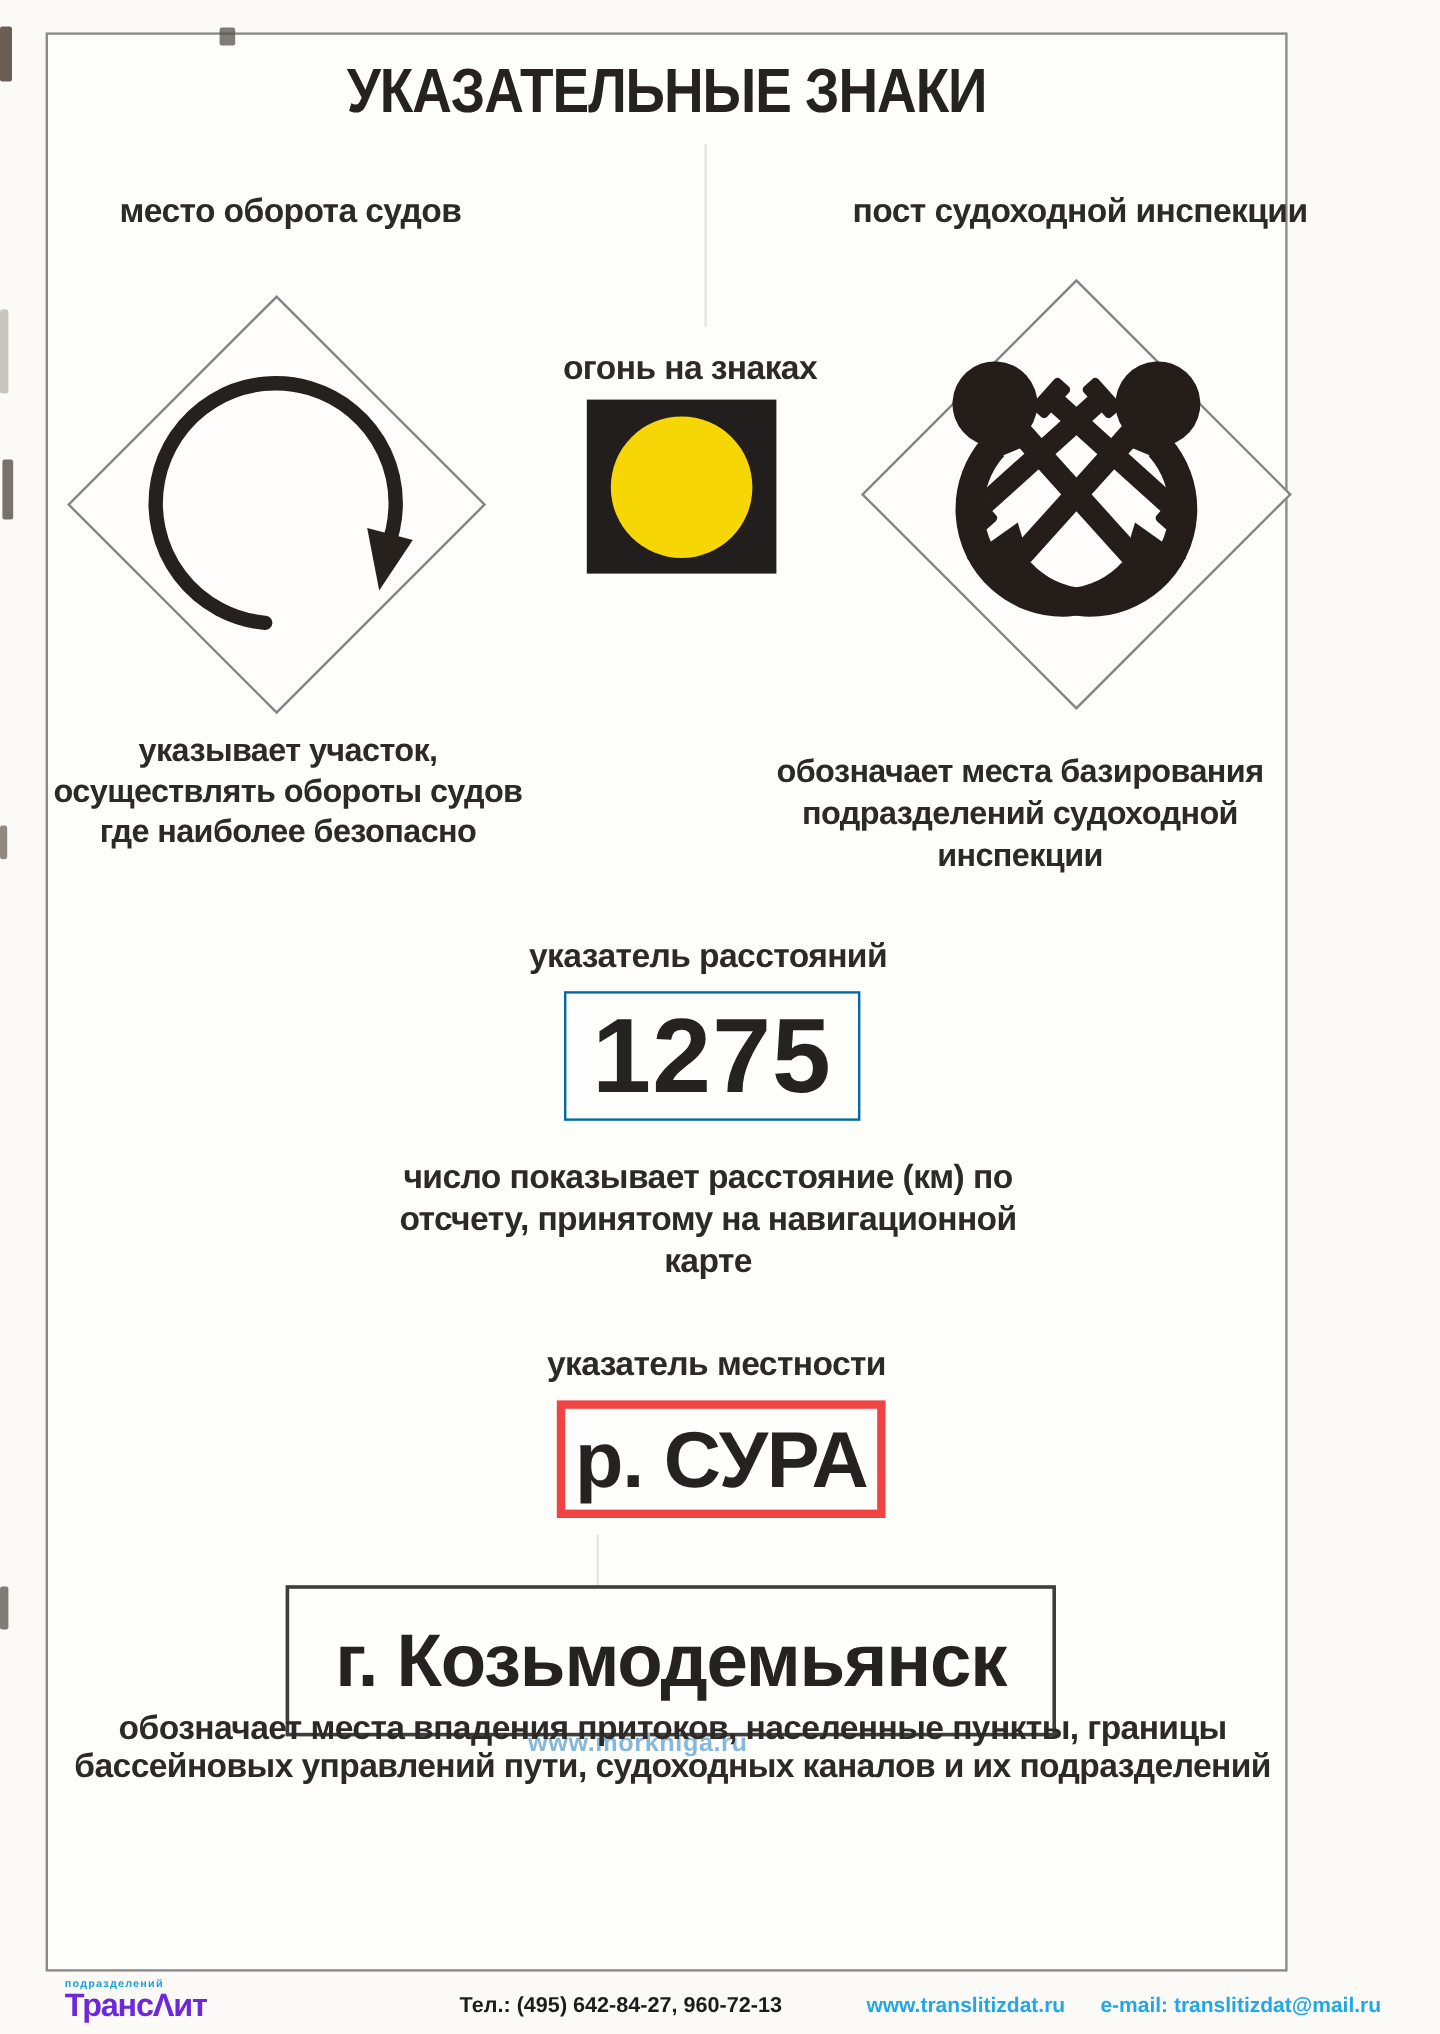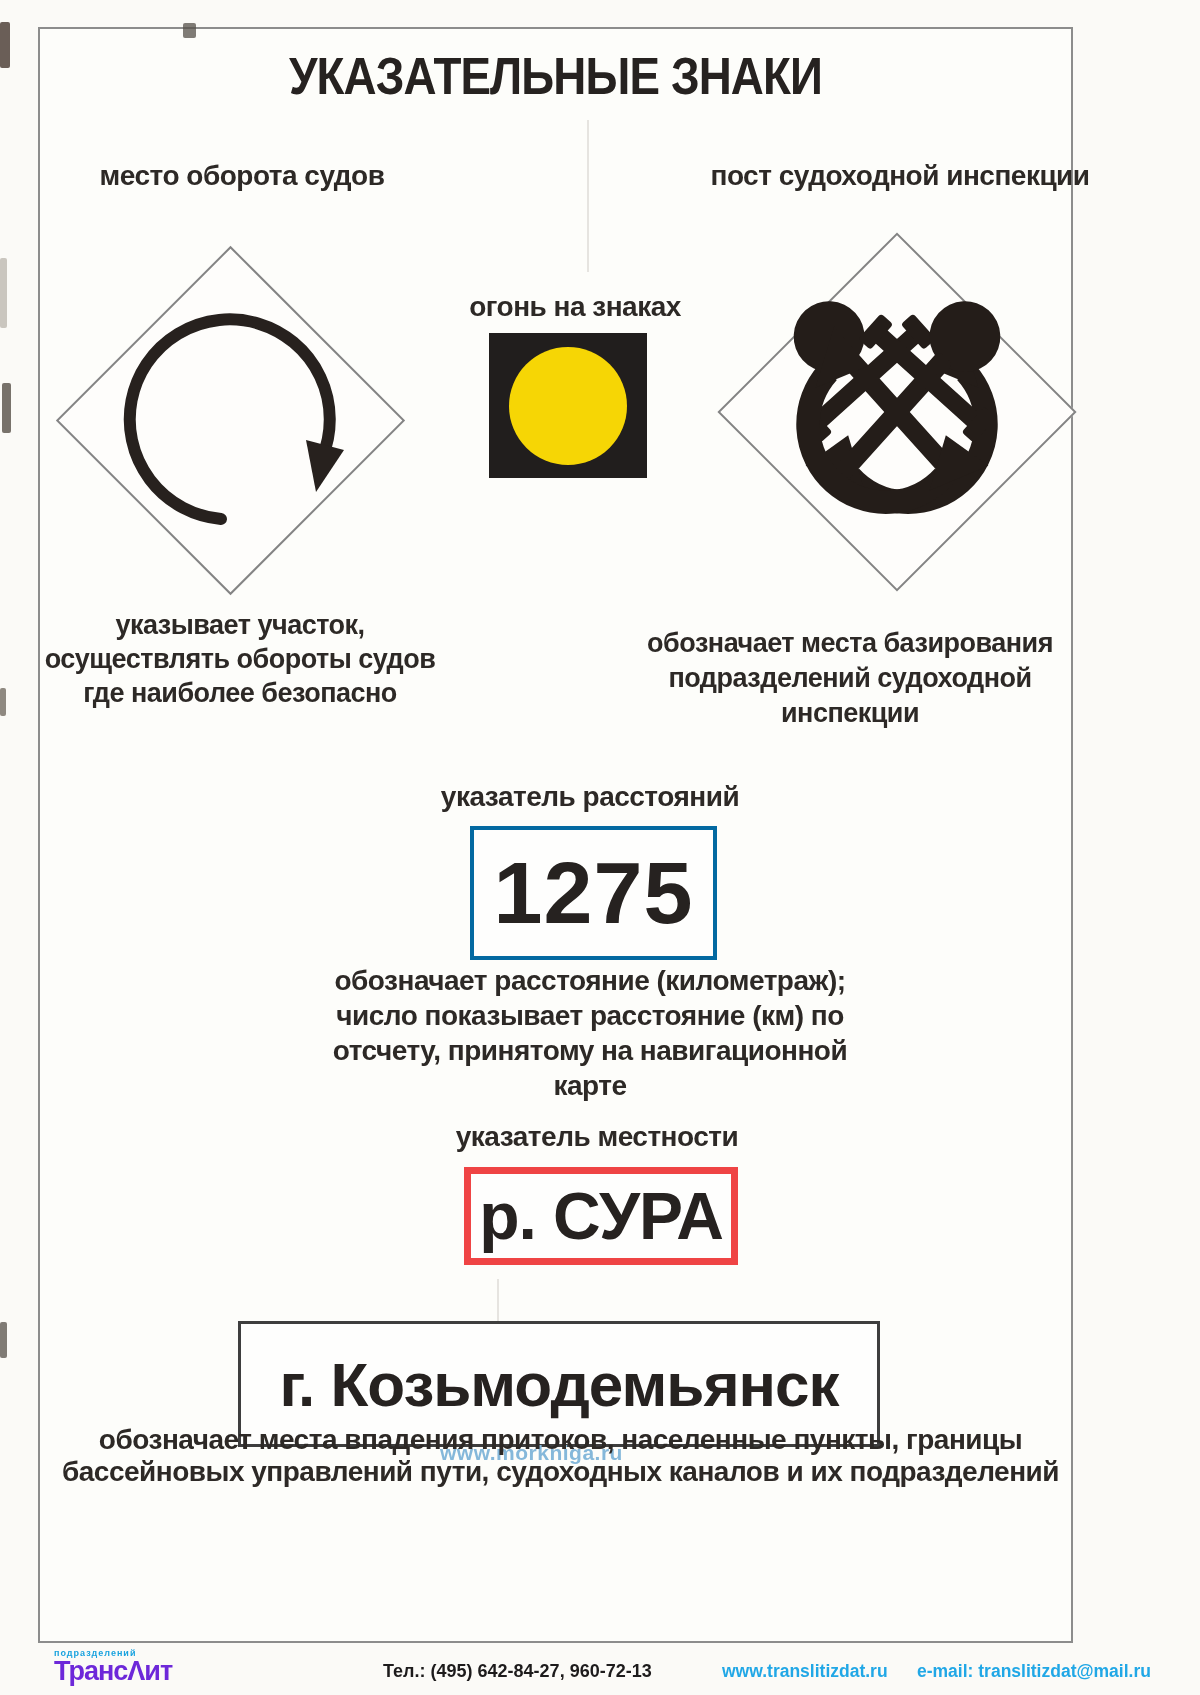--- a/index.html
+++ b/index.html
@@ -96,25 +96,24 @@
   <div>указывает участок,</div>
   <div>осуществлять обороты судов</div>
   <div>где наиболее безопасно</div>
 </div>
 <div class="abs ctr desc" style="left:605px;top:626px;width:490px;line-height:35px">
   <div>обозначает места базирования</div>
   <div>подразделений судоходной инспекции</div>
 </div>
 
 <div class="abs ctr sign-label" style="left:390px;top:781px;width:400px">указатель расстояний</div>
-<div class="abs plate" style="left:470px;top:826px;width:247px;height:134px;border:4px solid #0369a1">
+<div class="abs plate" style="left:470px;top:826px;width:247px;height:108px;border:2px solid #0369a1">
   <span style="font-size:88px;letter-spacing:1px;color:#262220">1275</span>
 </div>
 <div class="abs ctr desc" style="left:287px;top:963px;width:606px;font-size:28px;line-height:35px">
-  <div>обозначает расстояние (километраж);</div>
   <div>число показывает расстояние (км) по</div>
   <div>отсчету, принятому на навигационной</div>
   <div>карте</div>
 </div>
 
 <div class="abs ctr sign-label" style="left:397px;top:1121px;width:400px">указатель местности</div>
 <div class="abs plate" style="left:464px;top:1167px;width:274px;height:98px;border:7px solid #ef4444">
   <span style="font-size:66px;letter-spacing:-1px;color:#262220">р. СУРА</span>
 </div>
 <div class="abs plate" style="left:238px;top:1321px;width:642px;height:126px;border:3px solid #3e3e3e">

